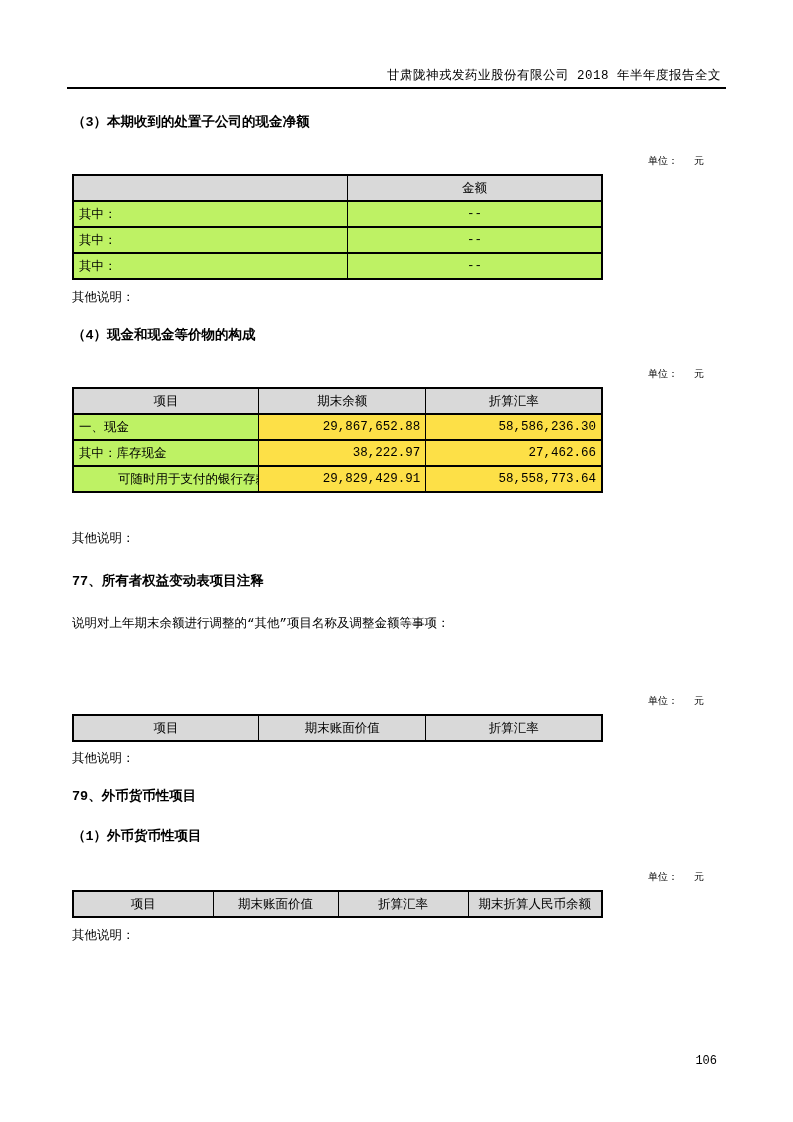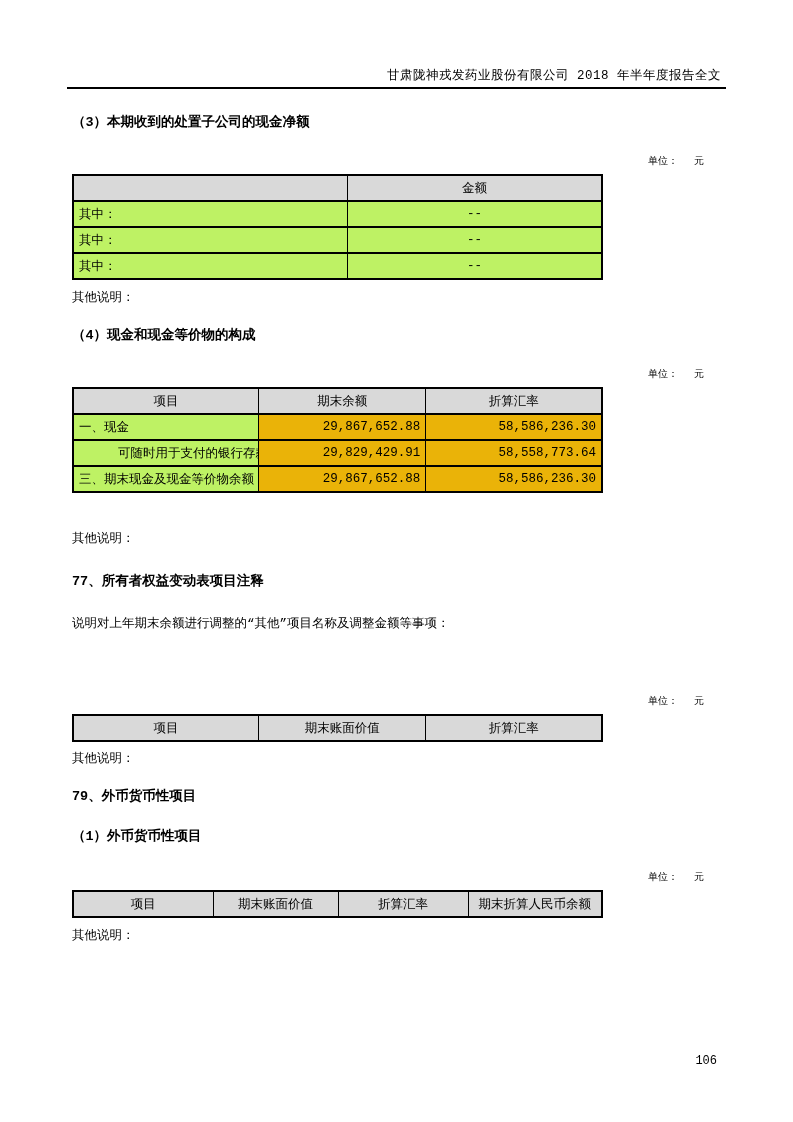--- a/index.html
+++ b/index.html
@@ -65,21 +65,21 @@
     border-right: 1px solid #000;
     font-size: 12.5px;
     padding: 0 5px;
     height: 26px;
     overflow: hidden;
     white-space: nowrap;
     background: #fff;
   }
   .tbl tr.hdr td { background: #D9D9D9; text-align: center; }
   .tbl td.gray { background: #bef264; text-align: left; }
-  .tbl td.num { text-align: right; background: #eab308; }
+  .tbl td.num { text-align: right; background: #fde047; }
   .tbl td.center { text-align: center; }
   .tbl td.indent { padding-left: 44px; }
   
   #s3-title  { top: 97px; }
   #s3-unit   { top: 138px; }
   #t1        { top: 158px; }
   #s3-note   { top: 273px; }
   #s4-title  { top: 310px; }
   #s4-unit   { top: 351px; }
   #t2        { top: 371px; }
@@ -160,28 +160,28 @@
       <td>项目</td>
       <td>期末余额</td>
       <td>折算汇率</td>
     </tr>
     <tr>
       <td class="gray">一、现金</td>
       <td class="num">29,867,652.88</td>
       <td class="num">58,586,236.30</td>
     </tr>
     <tr>
+      <td class="gray">其中：库存现金</td>
+      <td class="num">38,222.97</td>
+      <td class="num">27,462.66</td>
+    </tr>
+    <tr>
       <td class="gray indent">可随时用于支付的银行存款</td>
       <td class="num">29,829,429.91</td>
       <td class="num">58,558,773.64</td>
-    </tr>
-    <tr>
-      <td class="gray">三、期末现金及现金等价物余额</td>
-      <td class="num">29,867,652.88</td>
-      <td class="num">58,586,236.30</td>
     </tr>
   </tbody>
     </table>
 
   <div class="note" id="s4-note">其他说明：</div>
 
   <div class="sec-title" id="s77-title">77、所有者权益变动表项目注释</div>
   <div class="body-text" id="s77-body">说明对上年期末余额进行调整的“其他”项目名称及调整金额等事项：</div>
 
 

